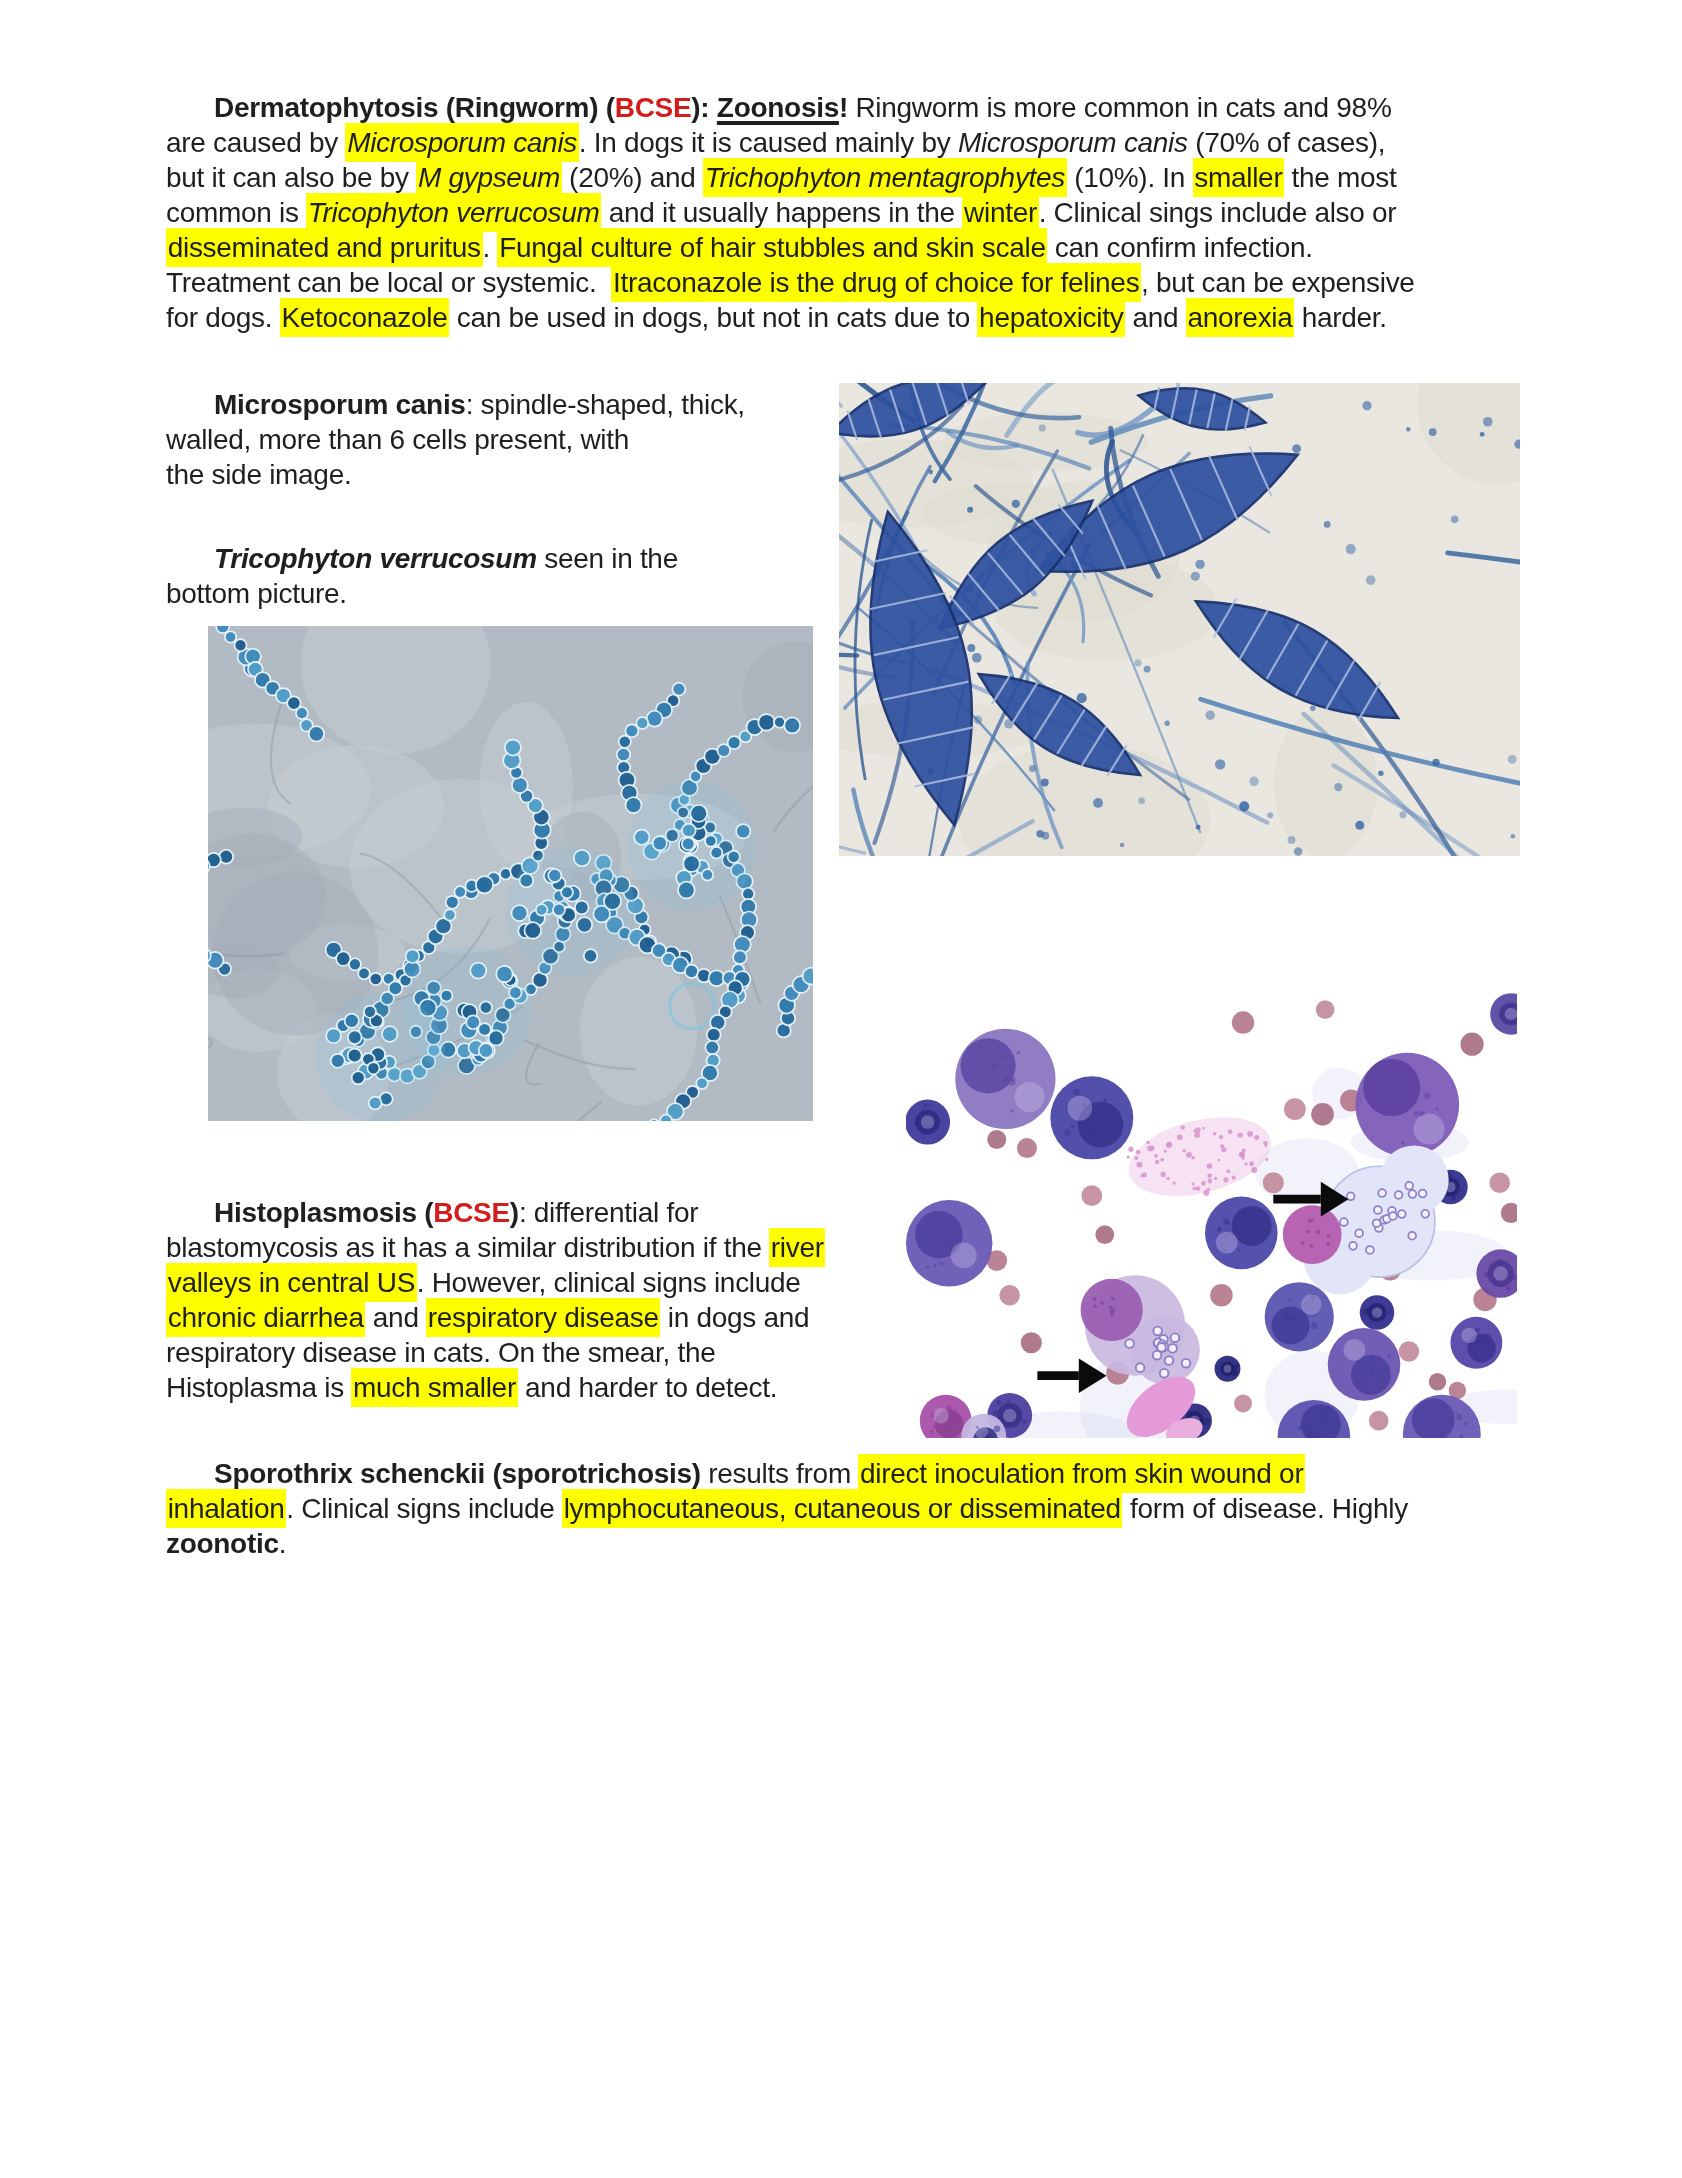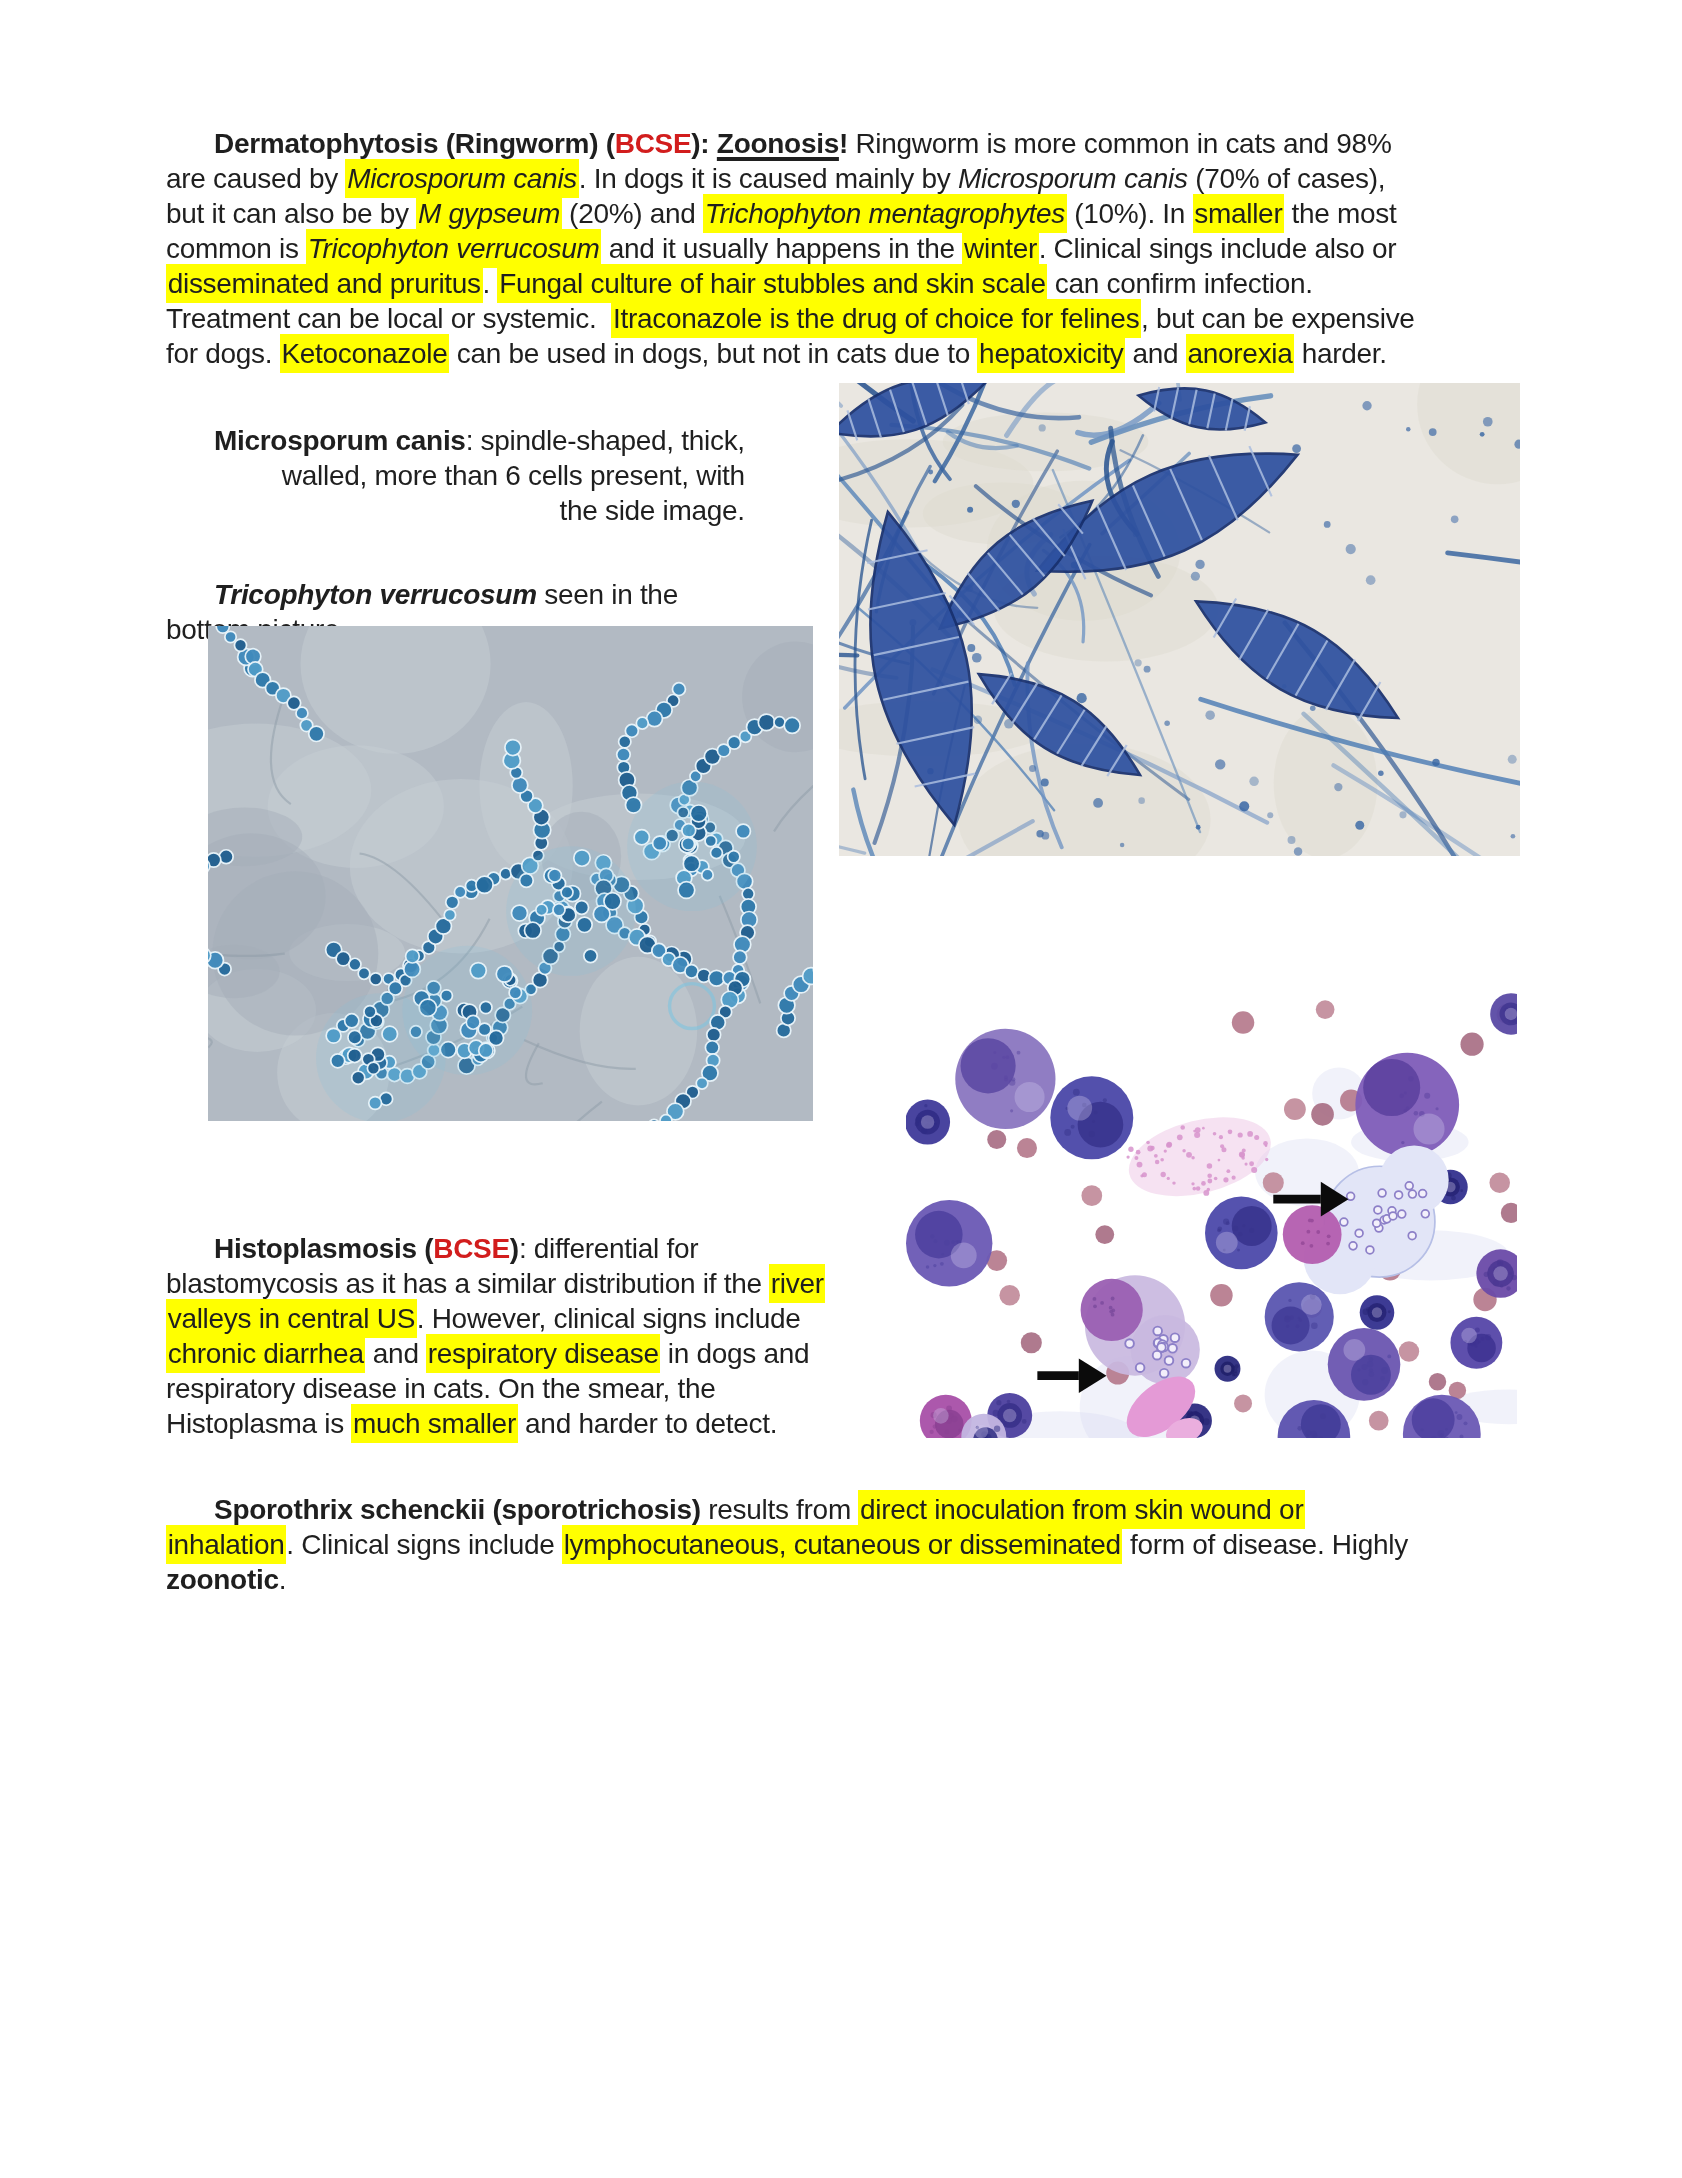--- a/index.html
+++ b/index.html
@@ -1,28 +1,28 @@
 <!DOCTYPE html>
 <html style="font-size:14px"><head>
 <meta charset="utf-8">
 <style>
   html,body{margin:0;padding:0;background:#ffffff;}
   .page{position:relative;width:1683px;height:2178px;background:#ffffff;overflow:hidden;
         font-family:"Liberation Sans","DejaVu Sans",sans-serif;color:#1f1f1f;}
   .para{position:absolute;font-size:28px;letter-spacing:-0.3px;}
   .tl{height:35px;line-height:35px;white-space:nowrap;}
-  .tl.ind{padding-left:48px;margin-top:36px;}
+  .tl.ind{padding-left:48px;}
   .run{white-space:pre;}
   .b{font-weight:bold;}
   .i{font-style:italic;}
   .hl{background:var(--hl,#ffff00);padding:4.3px 1.7px;}
   .red{color:var(--red,#d21d1d);}
   .u{text-decoration:underline;text-decoration-thickness:3.5px;text-underline-offset:3.5px;}
   .p1{left:166px;top:90px;}
-  .p2{left:166px;top:387px;text-align:right;}
+  .p2{left:166px;top:387px;}
   .p3{left:166px;top:541px;}
   .p4{left:166px;top:1195px;}
   .p5{left:166px;top:1456px;}
   figure{margin:0;position:absolute;padding:0;}
   figure svg{display:block;width:100%;height:100%;}
   .f1{left:839px;top:383px;width:681px;height:473px;}
   .f2{left:208px;top:626px;width:605px;height:495px;}
   .f3{left:906px;top:962px;width:611px;height:476px;}
 </style>
 </head>

